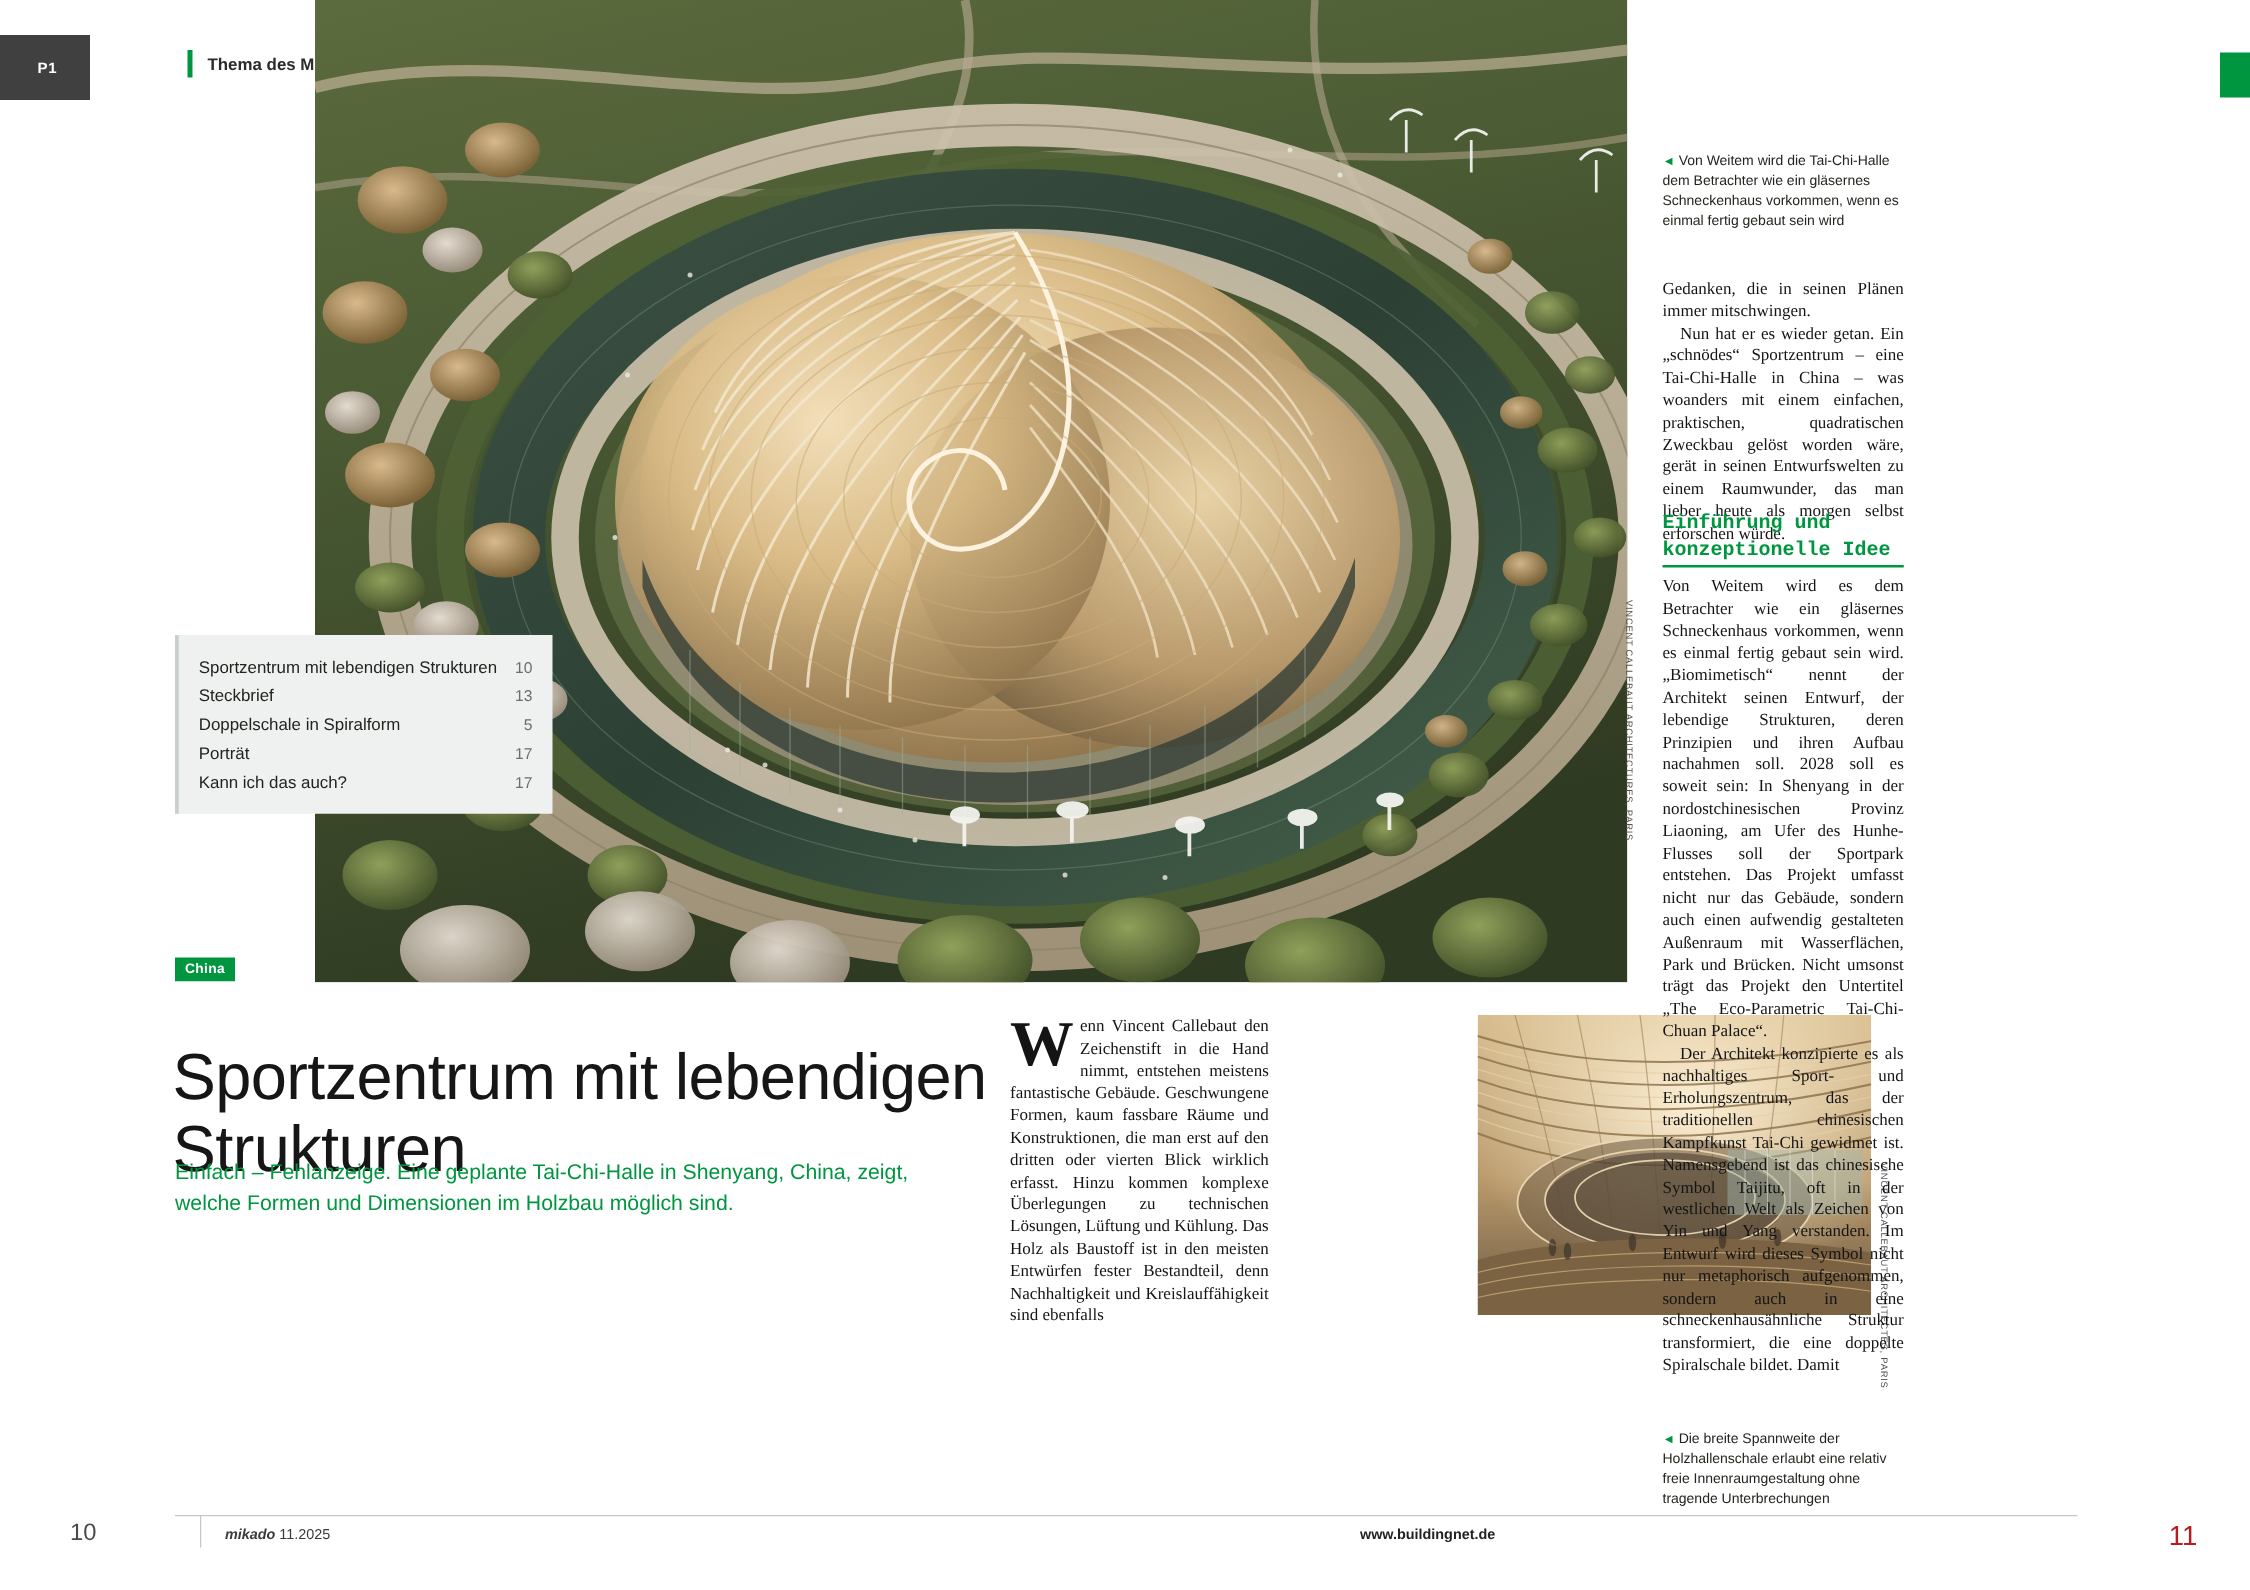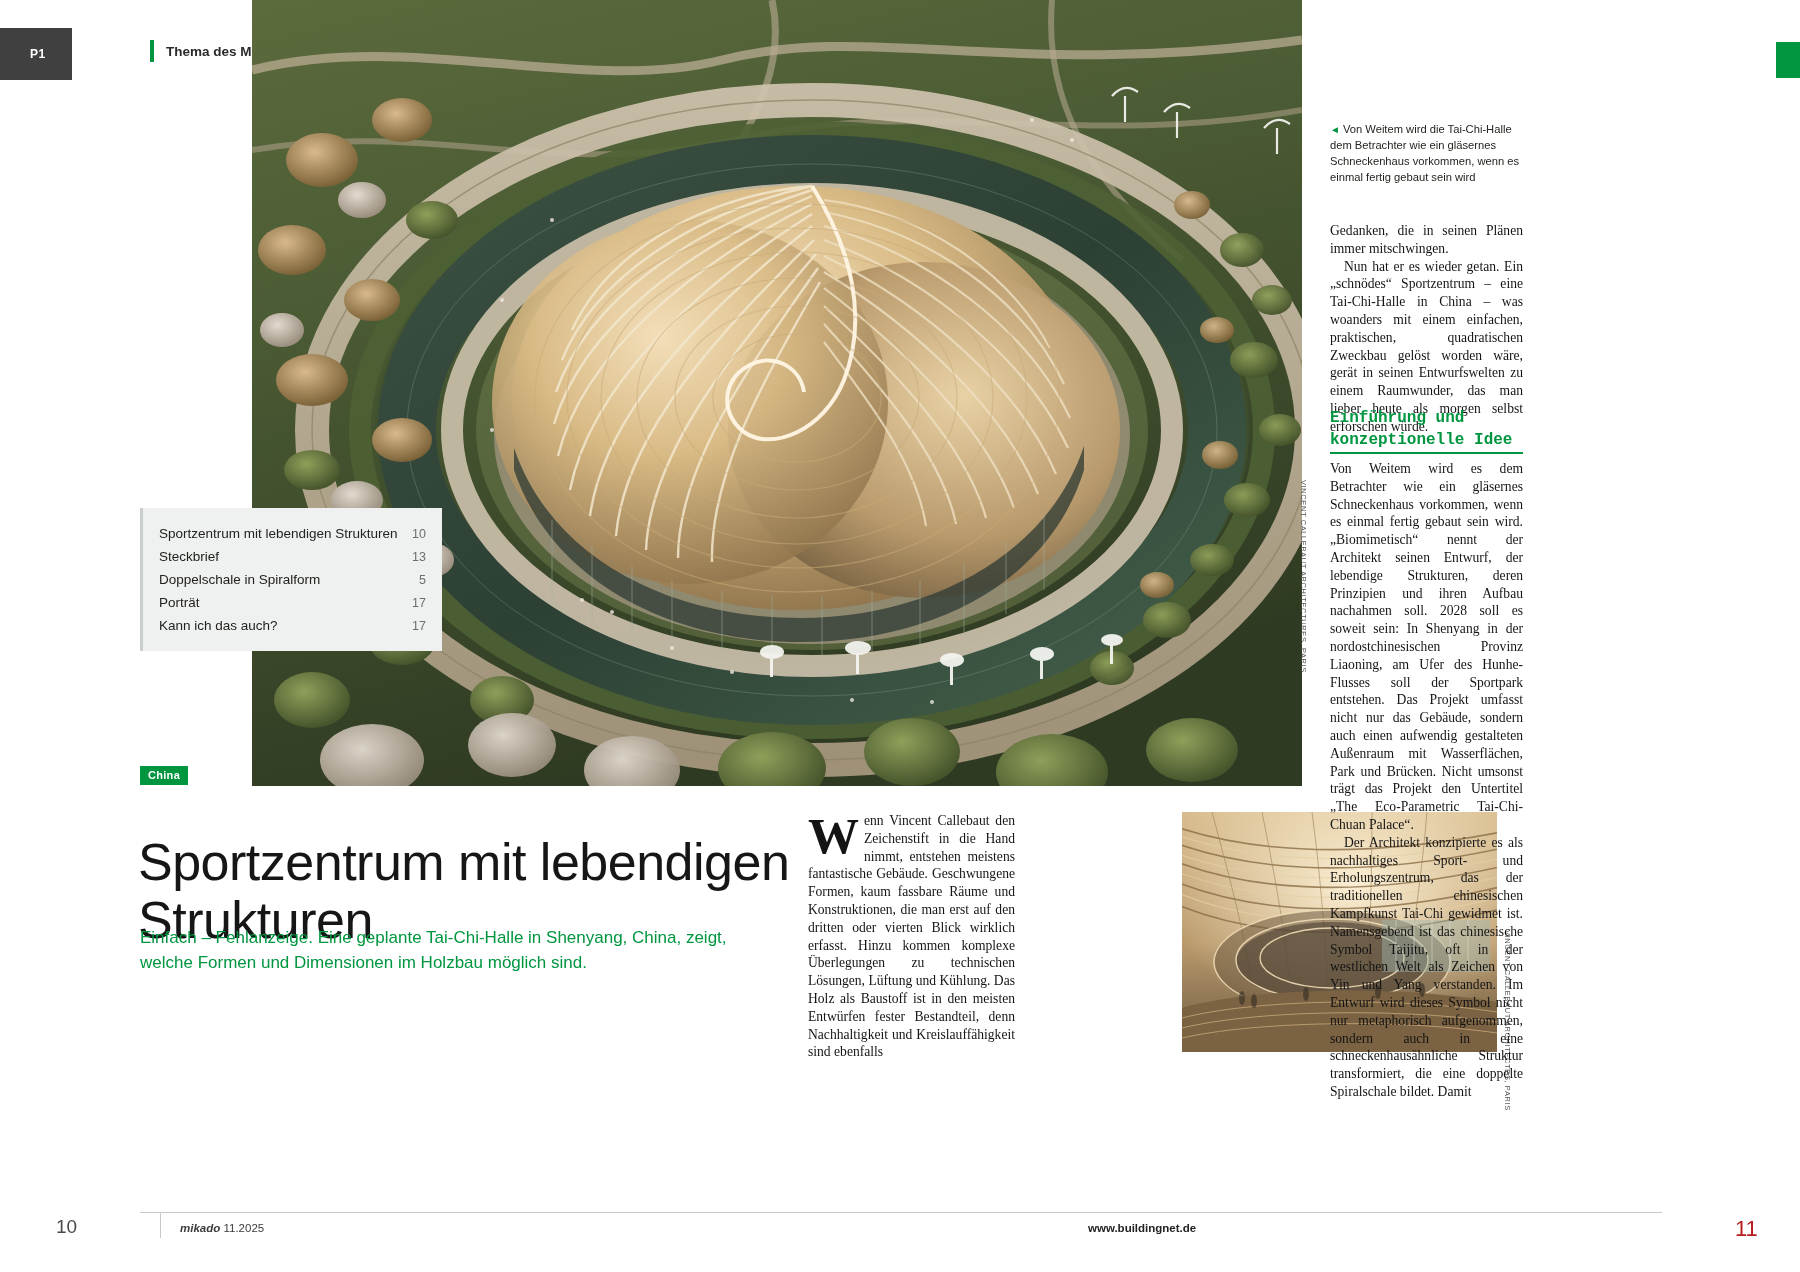--- a/index.html
+++ b/index.html
@@ -529,20 +529,23 @@
   </div>
 
   <div class="subhead">Einführung und konzeptionelle Idee</div>
   <div class="subhead-rule"></div>
 
   <div class="rcol2">
     <p>Von Weitem wird es dem Betrachter wie ein gläsernes Schneckenhaus vorkommen, wenn es einmal fertig gebaut sein wird. „Biomimetisch“ nennt der Architekt seinen Entwurf, der lebendige Strukturen, deren Prinzipien und ihren Aufbau nachahmen soll. 2028 soll es soweit sein: In Shenyang in der nordostchinesischen Provinz Liaoning, am Ufer des Hunhe-Flusses soll der Sportpark entstehen. Das Projekt umfasst nicht nur das Gebäude, sondern auch einen aufwendig gestalteten Außenraum mit Wasserflächen, Park und Brücken. Nicht umsonst trägt das Projekt den Untertitel „The Eco-Parametric Tai-Chi-Chuan Palace“.</p>
     <p>Der Architekt konzipierte es als nachhaltiges Sport- und Erholungszentrum, das der traditionellen chinesischen Kampfkunst Tai-Chi gewidmet ist. Namensgebend ist das chinesische Symbol Taijitu, oft in der westlichen Welt als Zeichen von Yin und Yang verstanden. Im Entwurf wird dieses Symbol nicht nur metaphorisch aufgenommen, sondern auch in eine schneckenhausähnliche Struktur transformiert, die eine doppelte Spiralschale bildet. Damit</p>
   </div>
 
+  <div class="caption cap-bottom">
+    <span class="arrow">◄</span><span>Die breite Spannweite der Holzhallenschale erlaubt eine relativ freie Innenraumgestaltung ohne tragende Unterbrechungen</span>
+  </div>
 
   <div class="footrule"></div>
   <div class="foot-tick"></div>
   <div class="folio-l">10</div>
   <div class="folio-r">11</div>
   <div class="foot-mikado">
     <b>mikado</b>
     <span>11.2025</span>
   </div>
   <div class="foot-url">www.buildingnet.de</div>

